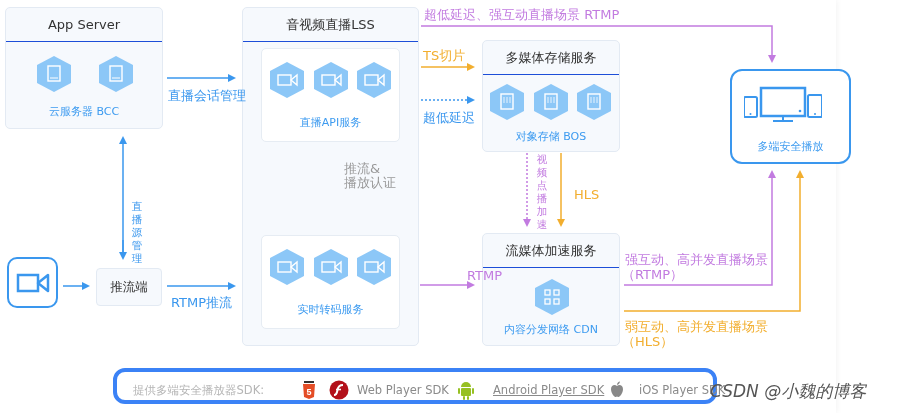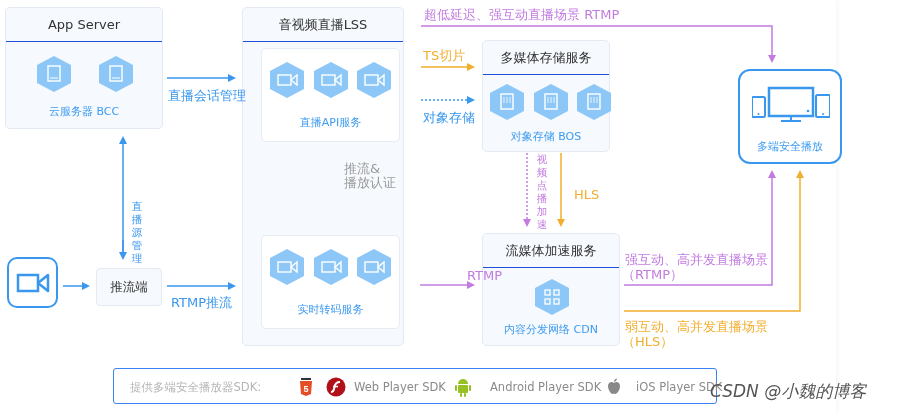--- a/index.html
+++ b/index.html
@@ -32,21 +32,21 @@
   .hex svg { width:100%; height:100%; display:block; }
   .txt { position:absolute; white-space:nowrap; font-size:13px; }
   .blue { color:#3a97ee;margin-top:28px; }
   .purple { color:#c27be0; }
   .orange { color:#f2ae2e; }
   .gray { color:#999; }
   .vtext { position:absolute; font-size:10.5px; line-height:13px; width:12px; text-align:center; white-space:normal; word-break:break-all; }
   svg.lines { position:absolute; left:0; top:0; width:897px; height:413px; pointer-events:none; }
   .sdkbar {
     position:absolute; left:113px; top:368px; width:604px; height:36px;
-    border:1px solid #3b82f6; border-radius:3px; background:#fff; box-sizing:border-box;
+    border:4px solid #3b82f6; border-radius:12px; background:#fff; box-sizing:border-box;
   }
   .sdk-item { position:absolute; top:0; height:36px; line-height:36px; font-size:11.5px; color:#8a8a8a; white-space:nowrap; }
   .watermark { position:absolute; left:710px; top:380px; font-size:17px; color:#555; white-space:nowrap;font-style:italic; }
 </style>
 </head>
 <body>
 
 <div class="canvas"></div>
 
 <svg class="lines" viewBox="0 0 897 413">
@@ -105,21 +105,21 @@
   <div class="hex" style="left:93px;top:48px;">
     <svg viewBox="0 0 34 36">
         <polygon points="17,0 34,9 34,27 17,36 0,27 0,9" fill="#8cc7f7"></polygon>
         <rect x="11" y="10" width="12" height="15" fill="none" stroke="#fff" stroke-width="1.4"></rect>
         <line x1="13" y1="22" x2="21" y2="22" stroke="#fff" stroke-width="1"></line>
       </svg>
   </div>
   <div class="lbl" style="left:0;right:0;text-align:center;top:96px;">云服务器 BCC</div>
 </div>
 
-<div class="box" style="left:242px;top:7px;width:162px;height:339px;">
+<div class="box" style="left:242px;top:7px;width:177px;height:339px;">
   <div class="box-title">音视频直播LSS</div>
   <div class="inner" style="left:18px;top:227px;width:139px;height:94px;">
     <div class="hex" style="left:8px;top:13px;">
       <svg viewBox="0 0 34 36">
           <polygon points="17,0 34,9 34,27 17,36 0,27 0,9" fill="#8cc7f7"></polygon>
           <rect x="8" y="13" width="13" height="10" fill="none" stroke="#fff" stroke-width="1.4"></rect>
           <polygon points="21,18 27,13 27,23" fill="none" stroke="#fff" stroke-width="1.4"></polygon>
         </svg>
     </div>
     <div class="hex" style="left:52px;top:13px;">
@@ -159,21 +159,21 @@
           <rect x="8" y="13" width="13" height="10" fill="none" stroke="#fff" stroke-width="1.4"></rect>
           <polygon points="21,18 27,13 27,23" fill="none" stroke="#fff" stroke-width="1.4"></polygon>
         </svg>
     </div>
     <div class="lbl" style="left:0;right:0;text-align:center;top:66px;">直播API服务</div>
   </div>
   <div class="txt gray" style="left:101px;top:152px;">推流&amp;</div>
   <div class="txt gray" style="left:101px;top:166px;">播放认证</div>
 </div>
 
-<div class="box" style="left:482px;top:40px;width:128px;height:112px;padding-left:19px;">
+<div class="box" style="left:482px;top:40px;width:138px;height:112px;padding-left:19px;">
   <div class="box-title">多媒体存储服务</div>
   <div class="hex" style="left:7px;top:43px;">
     <svg viewBox="0 0 34 36">
         <polygon points="17,0 34,9 34,27 17,36 0,27 0,9" fill="#8cc7f7"></polygon>
         <rect x="11" y="10" width="12" height="15" fill="none" stroke="#fff" stroke-width="1.4"></rect>
         <path d="M14,13 v6 M17,13 v6 M20,13 v6" stroke="#fff" stroke-width="0.8"></path>
       </svg>
   </div>
   <div class="hex" style="left:51px;top:43px;">
     <svg viewBox="0 0 34 36">
@@ -199,21 +199,21 @@
         <polygon points="17,0 34,9 34,27 17,36 0,27 0,9" fill="#8cc7f7"></polygon>
         <rect x="10" y="11" width="5" height="5" fill="none" stroke="#fff" stroke-width="1.3"></rect>
         <rect x="19" y="11" width="5" height="5" fill="none" stroke="#fff" stroke-width="1.3"></rect>
         <rect x="10" y="20" width="5" height="5" fill="none" stroke="#fff" stroke-width="1.3"></rect>
         <rect x="19" y="20" width="5" height="5" fill="none" stroke="#fff" stroke-width="1.3"></rect>
       </svg>
   </div>
   <div class="lbl" style="left:0;right:0;text-align:center;top:88px;">内容分发网络 CDN</div>
 </div>
 
-<div style="position:absolute;left:730px;top:69px;width:104px;height:95px;border:2px solid #3a97ee;border-radius:12px;box-sizing:border-box;background:#fff;margin-left:8px;">
+<div style="position:absolute;left:730px;top:69px;width:121px;height:95px;border:2px solid #3a97ee;border-radius:12px;box-sizing:border-box;background:#fff;">
   <svg style="position:absolute;left:12px;top:14px;width:78px;height:40px;" viewBox="0 0 78 40">
     <rect x="0" y="12" width="13" height="20" rx="1.5" fill="none" stroke="#3a97ee" stroke-width="2"></rect>
     <circle cx="6.5" cy="29" r="1" fill="#3a97ee"></circle>
     <rect x="17" y="3" width="44" height="28" fill="none" stroke="#3a97ee" stroke-width="2.5"></rect>
     <circle cx="56" cy="26" r="1.3" fill="#3a97ee"></circle>
     <line x1="39" y1="31" x2="39" y2="35" stroke="#3a97ee" stroke-width="2"></line>
     <line x1="29" y1="36" x2="49" y2="36" stroke="#3a97ee" stroke-width="2"></line>
     <rect x="64" y="10" width="14" height="22" rx="1.5" fill="none" stroke="#3a97ee" stroke-width="2"></rect>
     <circle cx="71" cy="29" r="1" fill="#3a97ee"></circle>
   </svg>
@@ -228,21 +228,21 @@
 </div>
 
 <div style="position:absolute;left:96px;top:268px;width:66px;height:38px;background:#f6f9fd;border:1px solid #e3eaf3;border-radius:4px;box-sizing:border-box;">
   <div style="text-align:center;line-height:36px;font-size:12.5px;color:#333;">推流端</div>
 </div>
 
 <div class="txt blue" style="left:168px;top:59px;">直播会话管理</div>
 <div class="vtext blue" style="left:131px;top:172px;">直播源管理</div>
 <div class="txt blue" style="left:171px;top:266px;">RTMP推流</div>
 <div class="txt orange" style="left:423px;top:47px;">TS切片</div>
-<div class="txt blue" style="left:423px;top:81px;">对象存储</div>
+<div class="txt blue" style="left:423px;top:81px;">超低延迟</div>
 <div class="txt purple" style="left:424px;top:6px;">超低延迟、强互动直播场景 RTMP</div>
 <div class="vtext purple" style="left:536px;top:153px;">视频点播加速</div>
 <div class="txt orange" style="left:574px;top:187px;">HLS</div>
 <div class="txt purple" style="left:423px;top:268px;margin-left:44px;">RTMP</div>
 <div class="txt purple" style="left:625px;top:251px;">强互动、高并发直播场景</div>
 <div class="txt purple" style="left:622px;top:266px;">（RTMP）</div>
 <div class="txt orange" style="left:625px;top:318px;">弱互动、高并发直播场景</div>
 <div class="txt orange" style="left:622px;top:333px;">（HLS）</div>
 
 <div class="sdkbar">
@@ -259,21 +259,21 @@
   </svg>
   <div class="sdk-item" style="left:240px;">Web Player SDK</div>
   <svg style="position:absolute;left:341px;top:9px;width:16px;height:19px;" viewBox="0 0 16 19">
     <path d="M3,6 A5,5 0 0 1 13,6 z" fill="#97c024"></path>
     <rect x="3" y="7" width="10" height="8" rx="1" fill="#97c024"></rect>
     <rect x="0" y="7" width="2" height="6" rx="1" fill="#97c024"></rect>
     <rect x="14" y="7" width="2" height="6" rx="1" fill="#97c024"></rect>
     <rect x="5" y="15" width="2" height="4" rx="1" fill="#97c024"></rect>
     <rect x="9" y="15" width="2" height="4" rx="1" fill="#97c024"></rect>
   </svg>
-  <div class="sdk-item" style="left:376px;">Android Player SDK</div>
+  <div class="sdk-item" style="left:376px;text-decoration:underline;">Android Player SDK</div>
   <svg style="position:absolute;left:493px;top:9px;width:14px;height:17px;" viewBox="0 0 14 17">
     <path d="M7,5 C9,3 13,4 13,8 C13,12 10,16 8.5,16 C7.5,16 7.5,15.5 7,15.5 C6.5,15.5 6.5,16 5.5,16 C4,16 1,12 1,8 C1,4 5,3 7,5 z" fill="#888"></path>
     <path d="M7,4 C7,2 8.5,0.5 10,0.5 C10,2 8.5,3.5 7,4 z" fill="#888"></path>
   </svg>
   <div class="sdk-item" style="left:522px;">iOS Player SDK</div>
 </div>
 
 <div class="watermark">CSDN @小魏的博客</div>
 
 </body></html>

